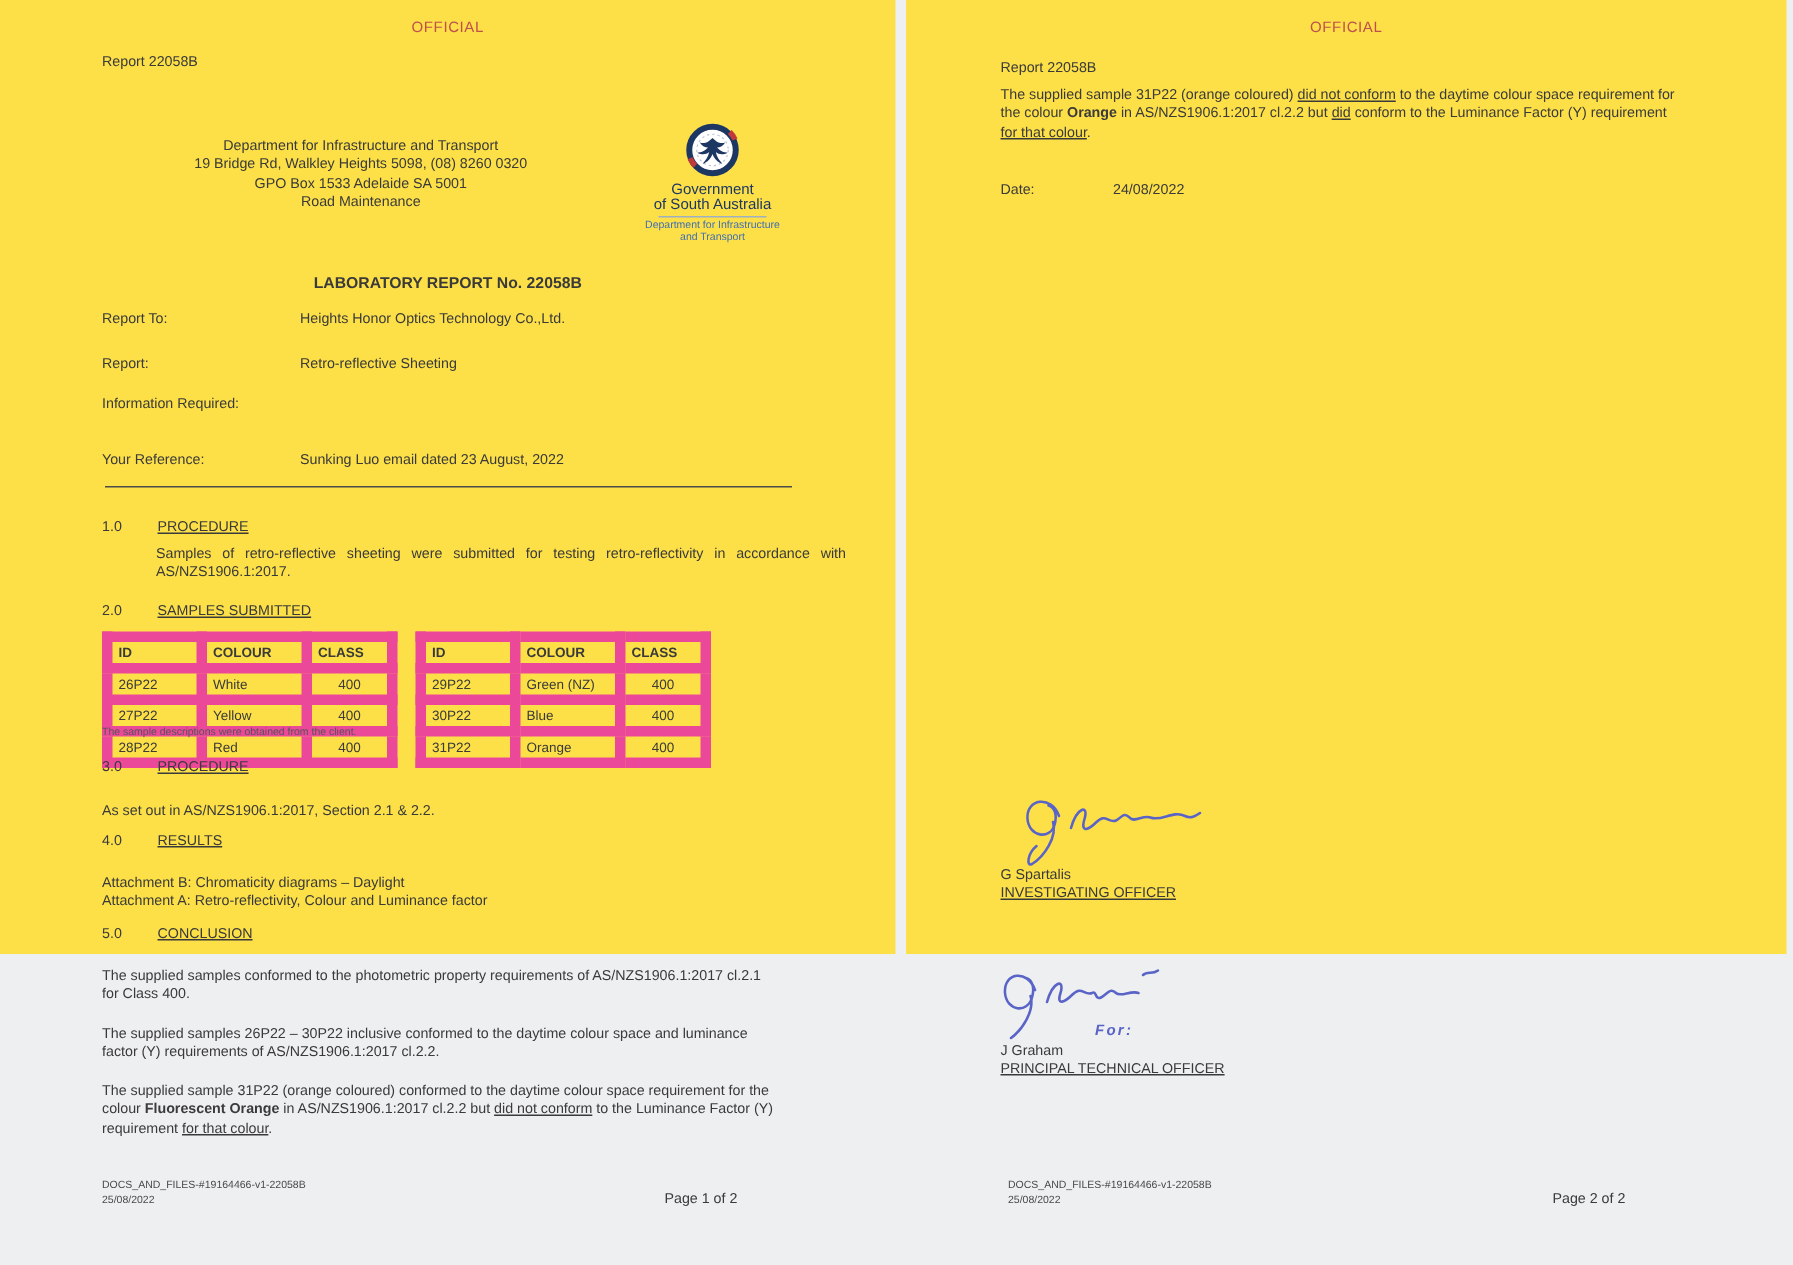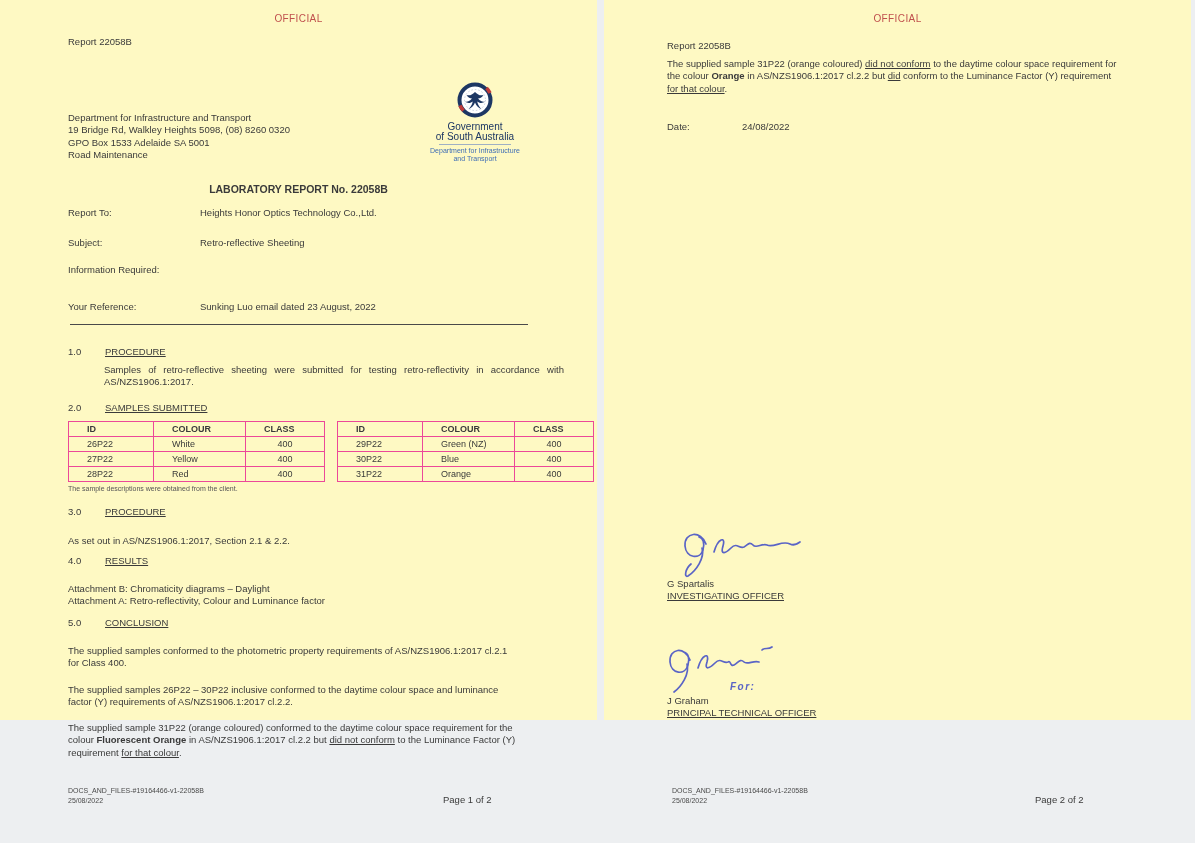--- a/index.html
+++ b/index.html
@@ -3,45 +3,45 @@
 <meta charset="utf-8">
 <style>
   html,body{margin:0;padding:0;}
   body{
     width:1195px;height:843px;position:relative;
     background:#edeff1;
     font-family:"Liberation Sans","DejaVu Sans",sans-serif;
     color:#3a3a3a;overflow:hidden;
   }
   .page{
-    position:absolute;top:0;height:720px;background:#fef9c3;
+    position:absolute;top:0;height:636px;background:#fde047;
     font-size:9.5px;line-height:12.3px;
   }
   #p1{left:0;width:597px;}
   #p2{left:604px;width:587px;}
   .abs{position:absolute;}
   .banner{left:0;top:13px;width:100%;text-align:center;font-size:10px;color:#c0504d;letter-spacing:.4px;}
   .ref{left:68px;top:36px;}
-  .dept{left:68px;top:92px;width:345px;margin-top:20px;}
+  .dept{left:68px;top:92px;width:345px;text-align:center;}
   .logo{left:425px;top:80px;width:100px;text-align:center;}
   .gov{color:#1d3763;font-weight:normal;font-size:10px;line-height:9.5px;}
   .logosep{border-top:1px solid #9fb0c4;margin:3px 14px 2px;}
   .deptblue{color:#3f6eb5;font-size:7px;line-height:8.2px;}
   .doctitle{left:0;top:183px;width:100%;text-align:center;font-weight:bold;font-size:10.5px;}
   .flabel{left:68px;}
   .fvalue{left:200px;width:330px;}
   .rule{left:70px;top:324px;width:458px;height:0;border-top:1.5px solid #4a4a4a;}
   .sec{left:68px;font-weight:normal;}
   .secnum{display:inline-block;width:37px;}
   .sechead{text-decoration:underline;}
   .para{left:68px;width:460px;}
   .just{text-align:justify;margin-left:36px;}
   .tables{left:68px;top:421px;display:flex;gap:12px;}
   table{border-collapse:collapse;font-size:9px;table-layout:fixed;}
-  th,td{border:1px solid #ec4899;padding:0 18px;height:14px;overflow:hidden;white-space:nowrap;}
+  th,td{border:7px solid #ec4899;padding:0 4px;height:14px;overflow:hidden;white-space:nowrap;}
   th{text-align:left;font-weight:bold;}
   th:nth-child(1),td:nth-child(1){width:48px;}
   th:nth-child(2),td:nth-child(2){width:55px;}
   th:nth-child(3),td:nth-child(3){width:42px;}
   td:nth-child(3){text-align:center;}
   .footnote{left:68px;top:483px;font-size:7px;color:#555;}
   .docid{left:68px;top:786px;font-size:7px;line-height:10px;color:#4a4a4a;}
   .pagenum{top:794px;}
   #p1 .pagenum{left:443px;}
   #p2 .pagenum{left:431px;}
@@ -81,21 +81,21 @@
     <div class="deptblue">Department for Infrastructure</div>
     <div class="deptblue">and Transport</div>
   </div>
 
   <div class="abs doctitle">LABORATORY REPORT No. 22058B</div>
 
   <div class="abs flabel" style="top:207px">Report To:</div>
   <div class="abs fvalue" style="top:207px">
       <div>Heights Honor Optics Technology Co.,Ltd.</div>
     </div>
-  <div class="abs flabel" style="top:237px">Subject:</div>
+  <div class="abs flabel" style="top:237px">Report:</div>
   <div class="abs fvalue" style="top:237px">
       <div>Retro-reflective Sheeting</div>
     </div>
   <div class="abs flabel" style="top:264px">Information Required:</div>
   <div class="abs flabel" style="top:301px">Your Reference:</div>
   <div class="abs fvalue" style="top:301px">
       <div>Sunking Luo email dated 23 August, 2022</div>
     </div>
 
   <div class="abs rule"></div>

